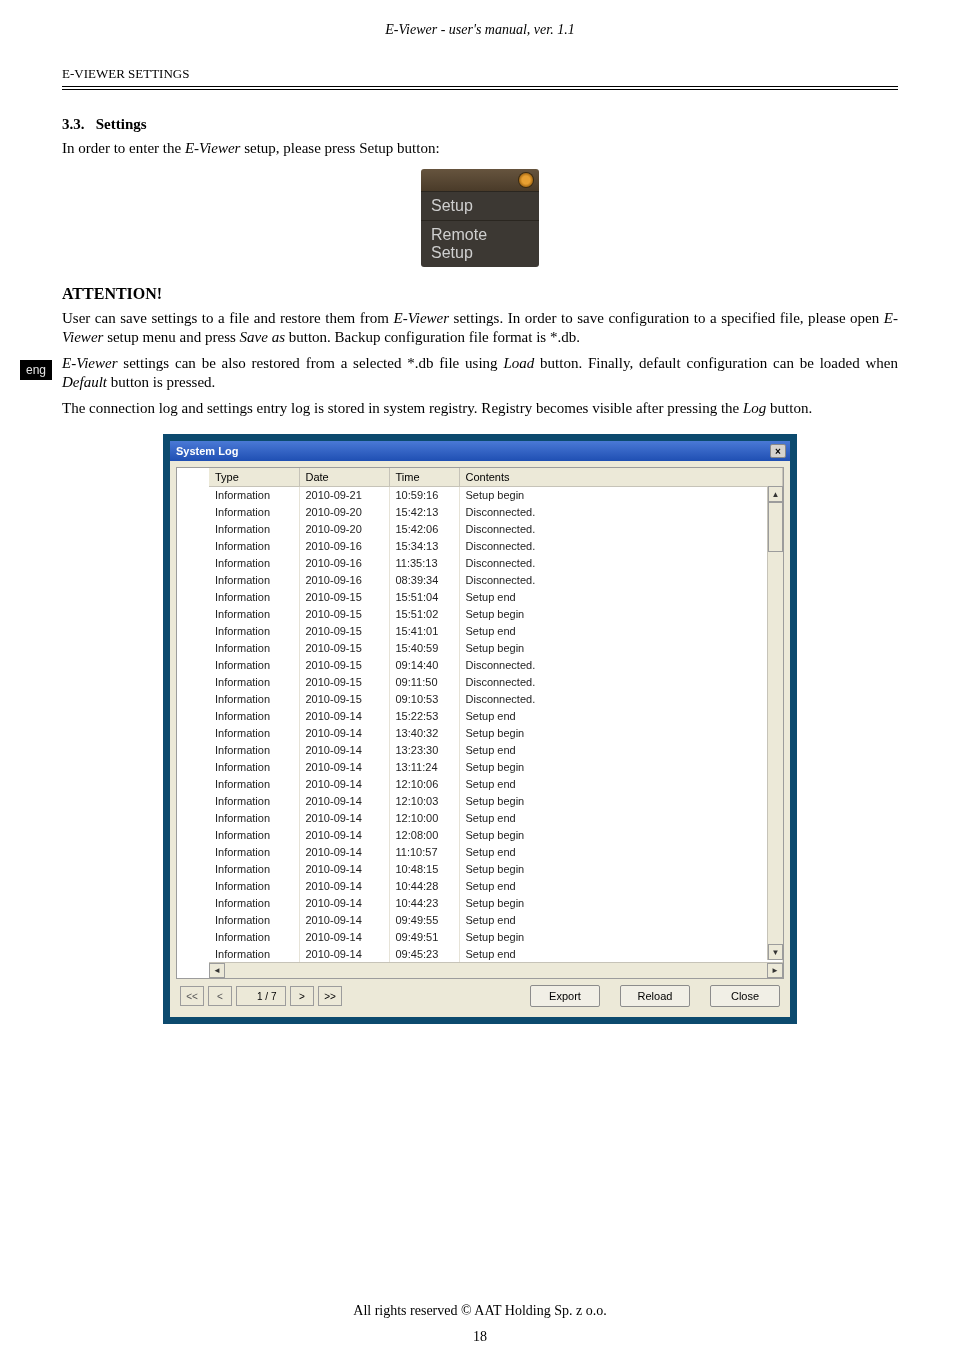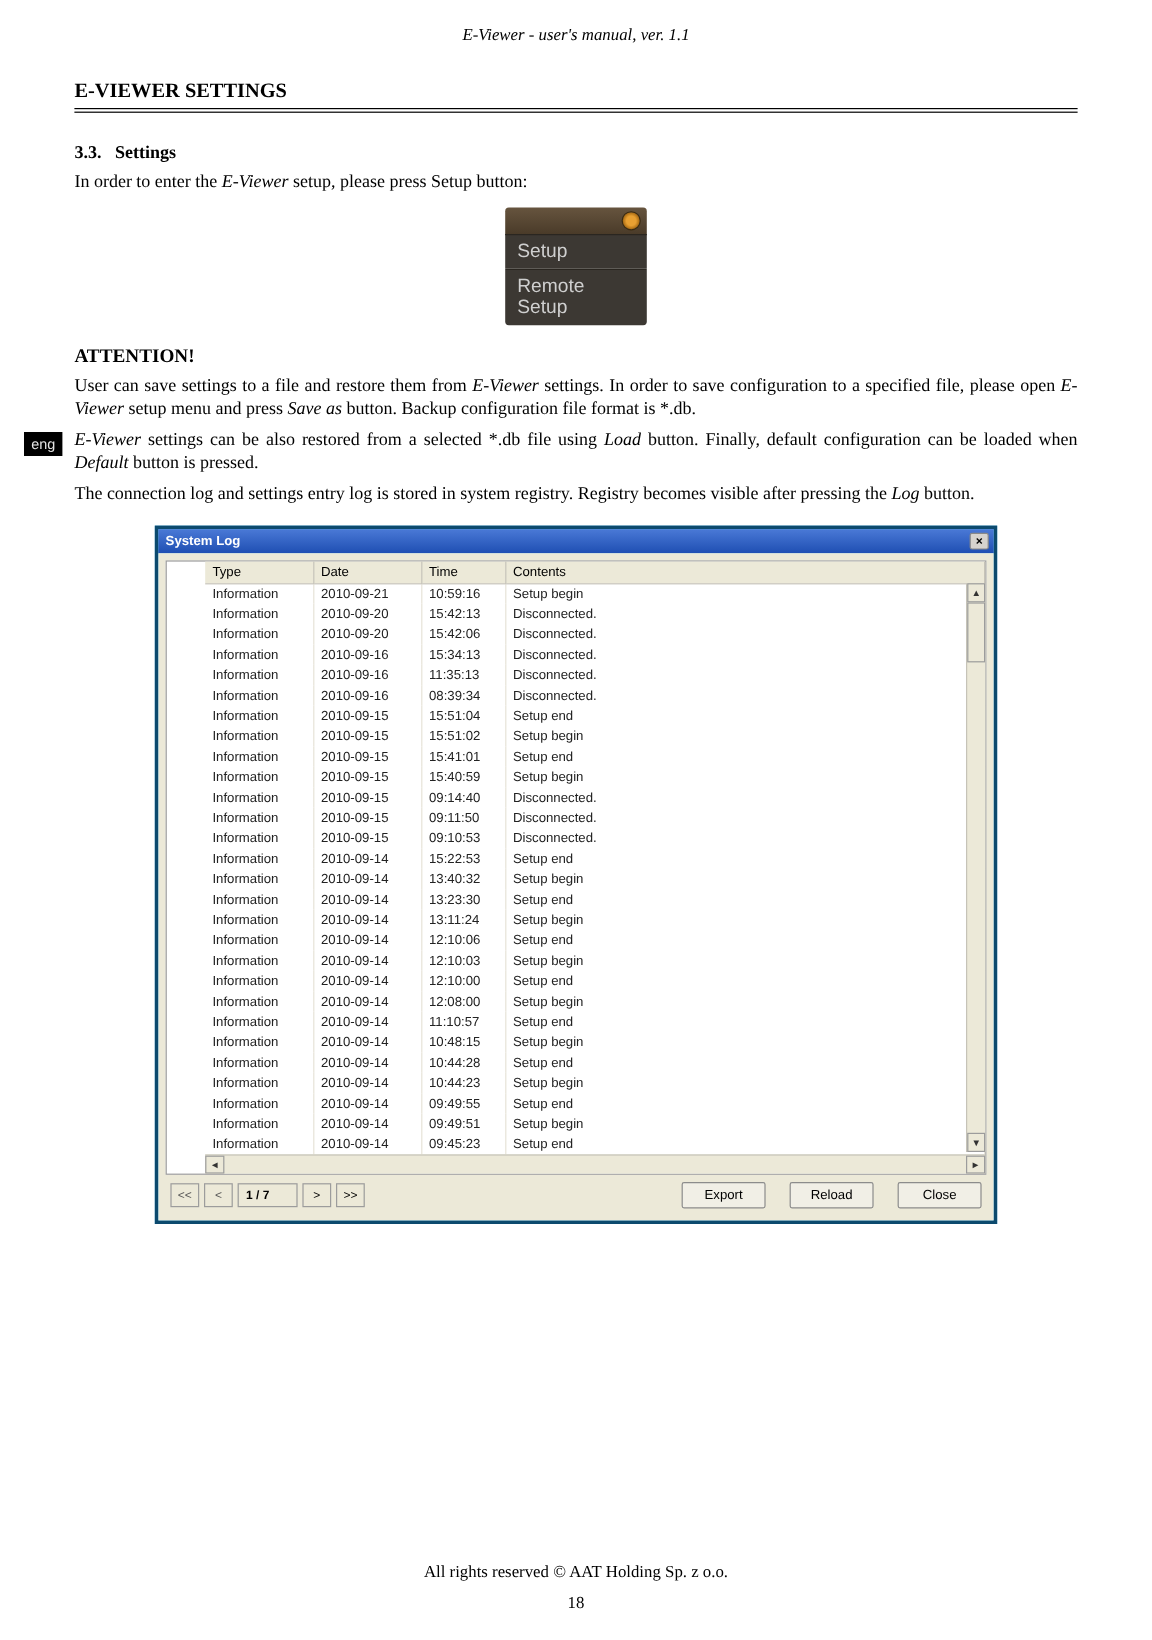--- a/index.html
+++ b/index.html
@@ -17,22 +17,22 @@
     position: relative;
     padding: 22px 62px 0 62px;
   }
   .hdr {
     text-align: center;
     font-style: italic;
     font-size: 14px;
     margin-bottom: 28px;
   }
   .section-title {
-    font-weight: bold;
-    font-size: 17px;
+    font-weight: normal;
+    font-size: 13px;
     margin-bottom: 4px;
   }
   hr.dbl {
     border: none;
     border-top: 1px solid #000;
     margin: 2px 0;
   }
   hr.dbl + hr.dbl { margin-top: 1px; }
   .subhead {
     font-weight: bold;
@@ -69,26 +69,26 @@
     box-shadow: 0 0 0 1px #3a2a10;
   }
   .menu-item {
     background:#3c3833;color:#cfcfcf;font-size:16px;
     padding:5px 10px;border-top:1px solid #2a2620;
   }
   .menu-item:last-child { border-radius:0 0 3px 3px; }
 
   
   .syslog {
-    width: 702px;
+    width: 634px;
     margin: 16px auto 0 auto;
     font-family: Tahoma, Arial, sans-serif;
     font-size: 11px;
-    background:#7dd3fc;
-    border:3px solid #0c4a6e;
+    background:#22c55e;
+    border:7px solid #0c4a6e;
   }
   .syslog .titlebar {
     display:flex; align-items:center; justify-content:space-between;
     height:20px;
     background: linear-gradient(#4a79d6,#1f4fb3);
     color:#fff; padding:0 4px 0 6px;
     font-weight:bold;
   }
   .syslog .closebox {
     width:16px;height:14px;background:#d6d3ce;border:1px solid #888;
@@ -140,21 +140,21 @@
     display:flex;align-items:center;justify-content:space-between;
     padding:6px 4px 4px 4px;
   }
   .syslog .pager{display:flex;gap:4px;align-items:center;}
   .syslog .pbtn{
     min-width:24px;height:20px;border:1px solid #9c9c9c;background:#ece9d8;
     display:flex;align-items:center;justify-content:center;font-size:10px;
     padding:0 4px;color:#555;
   }
   .syslog .pbtn.on{color:#000;}
-  .syslog .pagecount{min-width:50px;justify-content:flex-start;padding-left:6px;color:#000;font-weight:bold;}
+  .syslog .pagecount{min-width:50px;justify-content:flex-start;padding-left:20px;color:#000;}
   .syslog .actions{display:flex;gap:20px;}
   .syslog .abtn{
     width:70px;height:22px;border:1px solid #8c8c8c;background:#f1efe6;
     display:flex;align-items:center;justify-content:center;font-size:11px;
     border-radius:2px;
   }
 
   .footer-line{
     position:absolute;bottom:48px;left:0;right:0;text-align:center;font-size:14px;
   }

